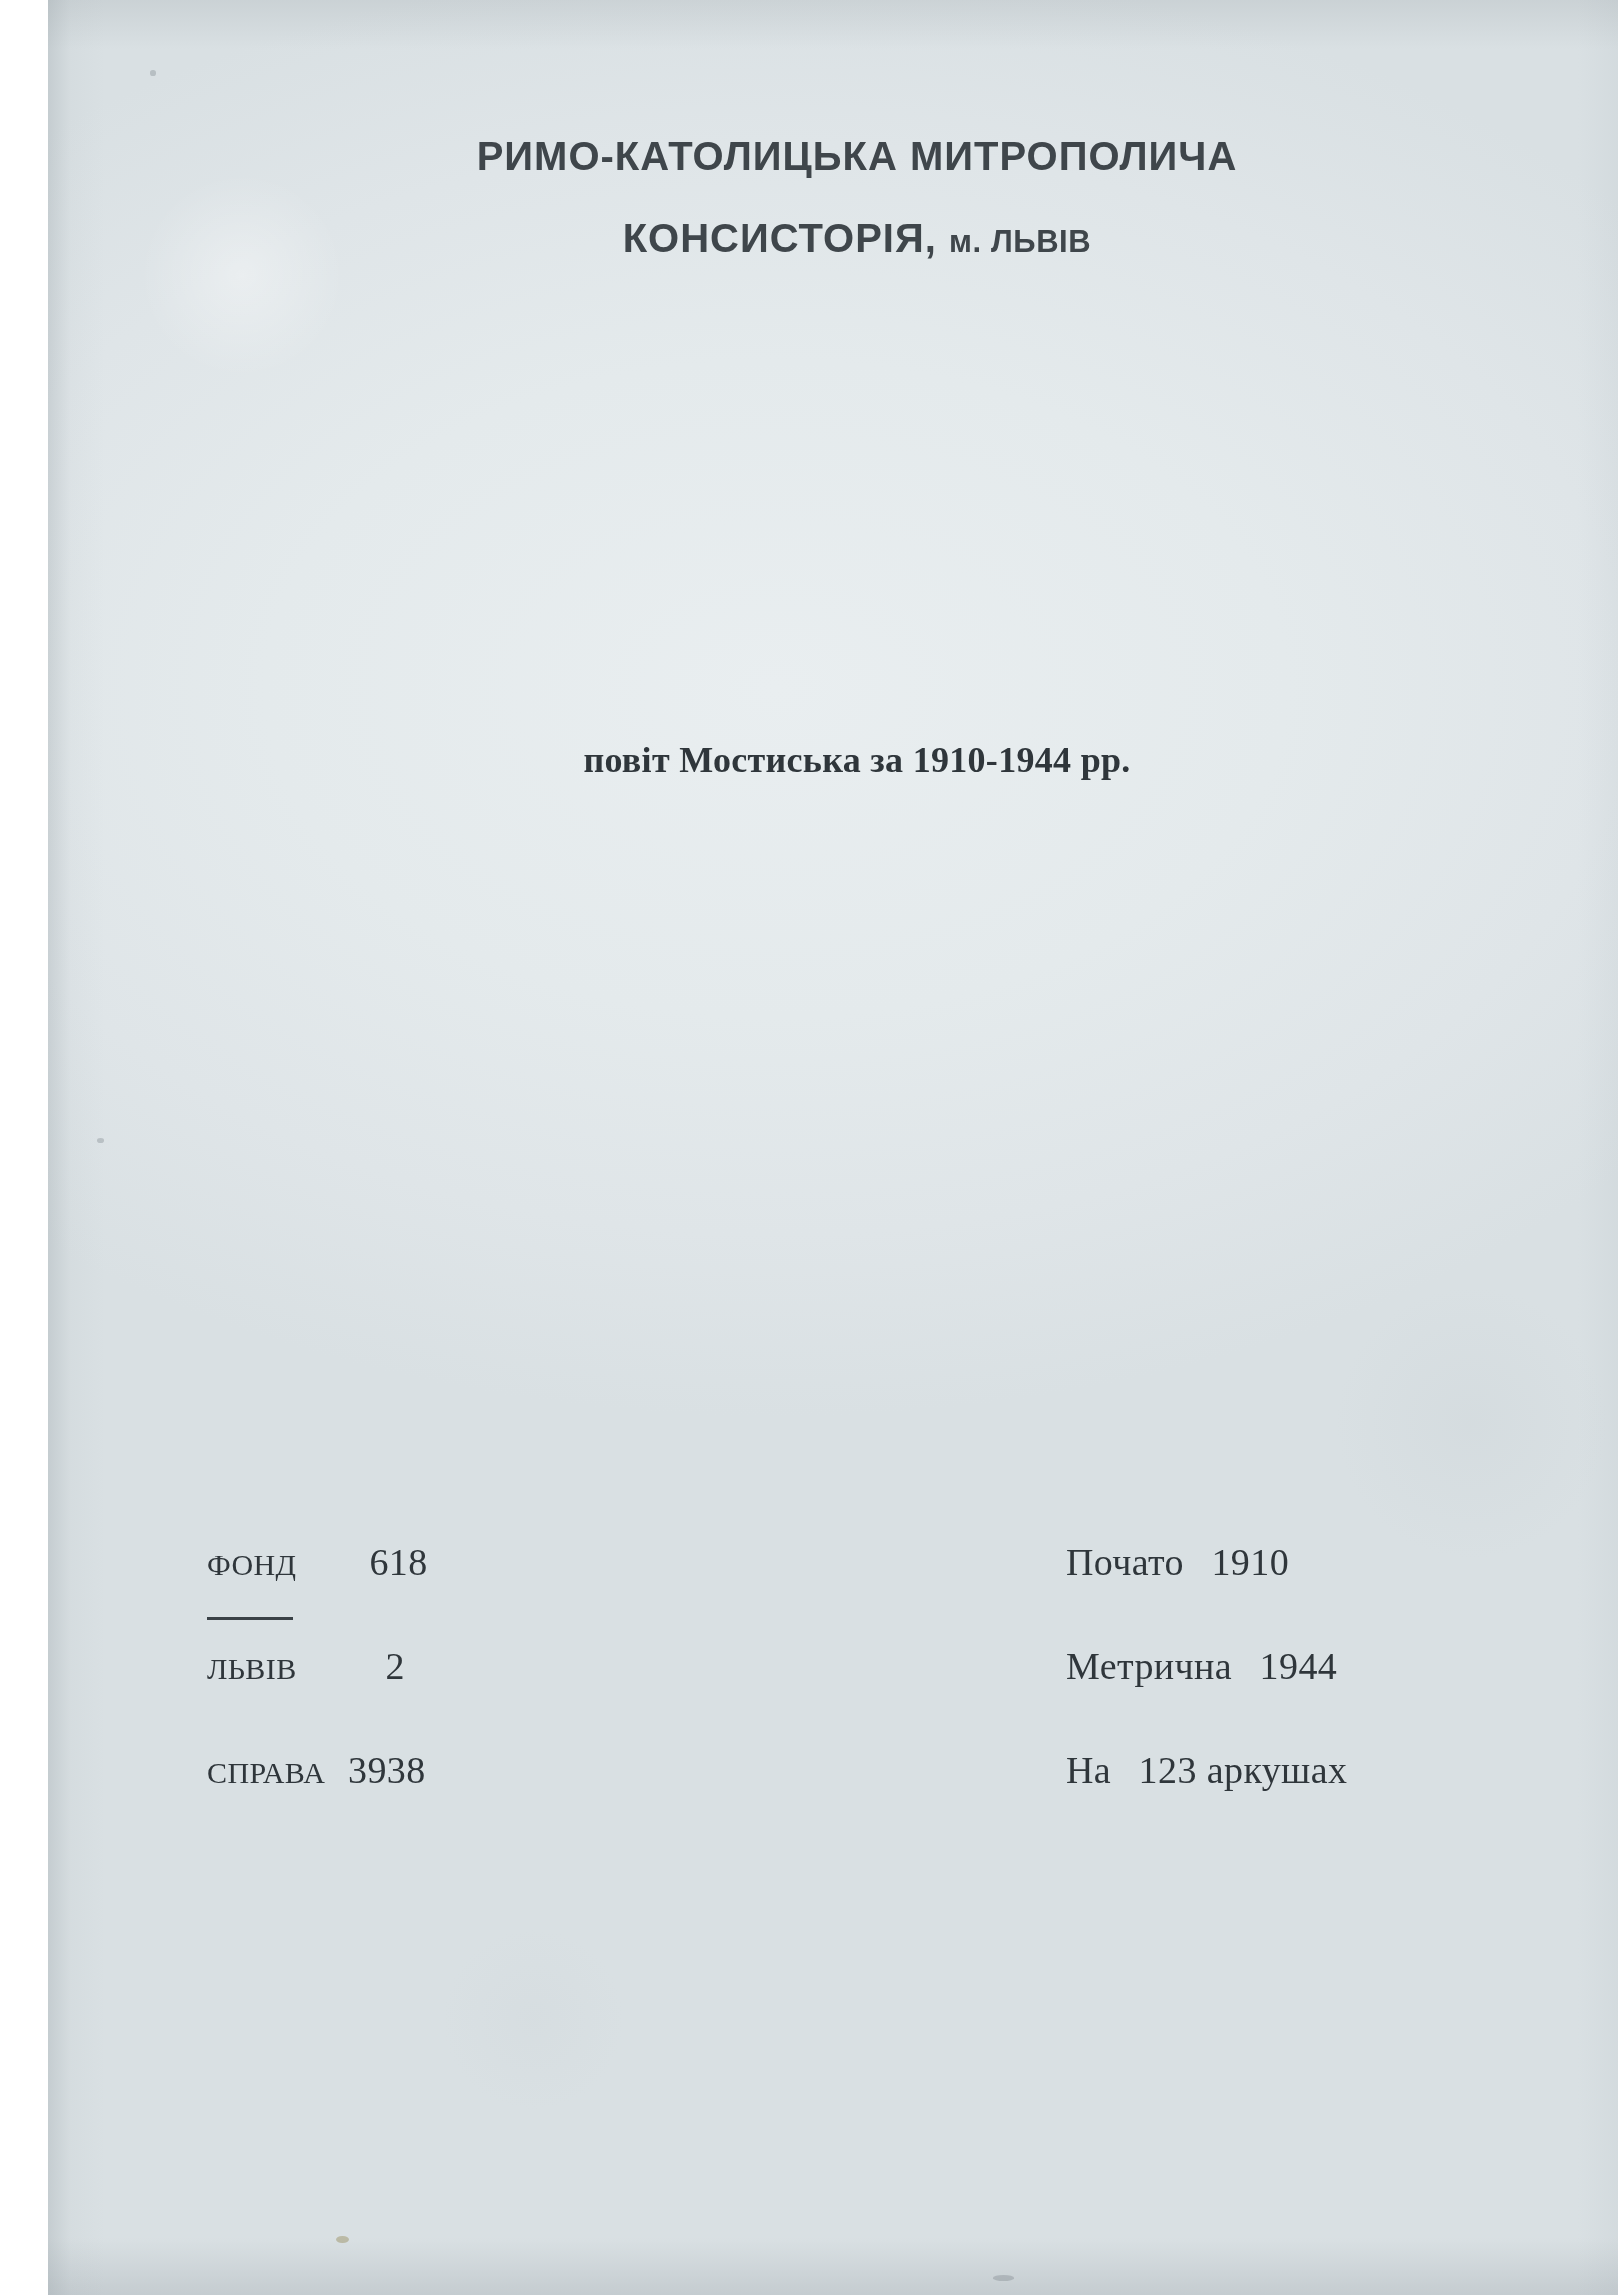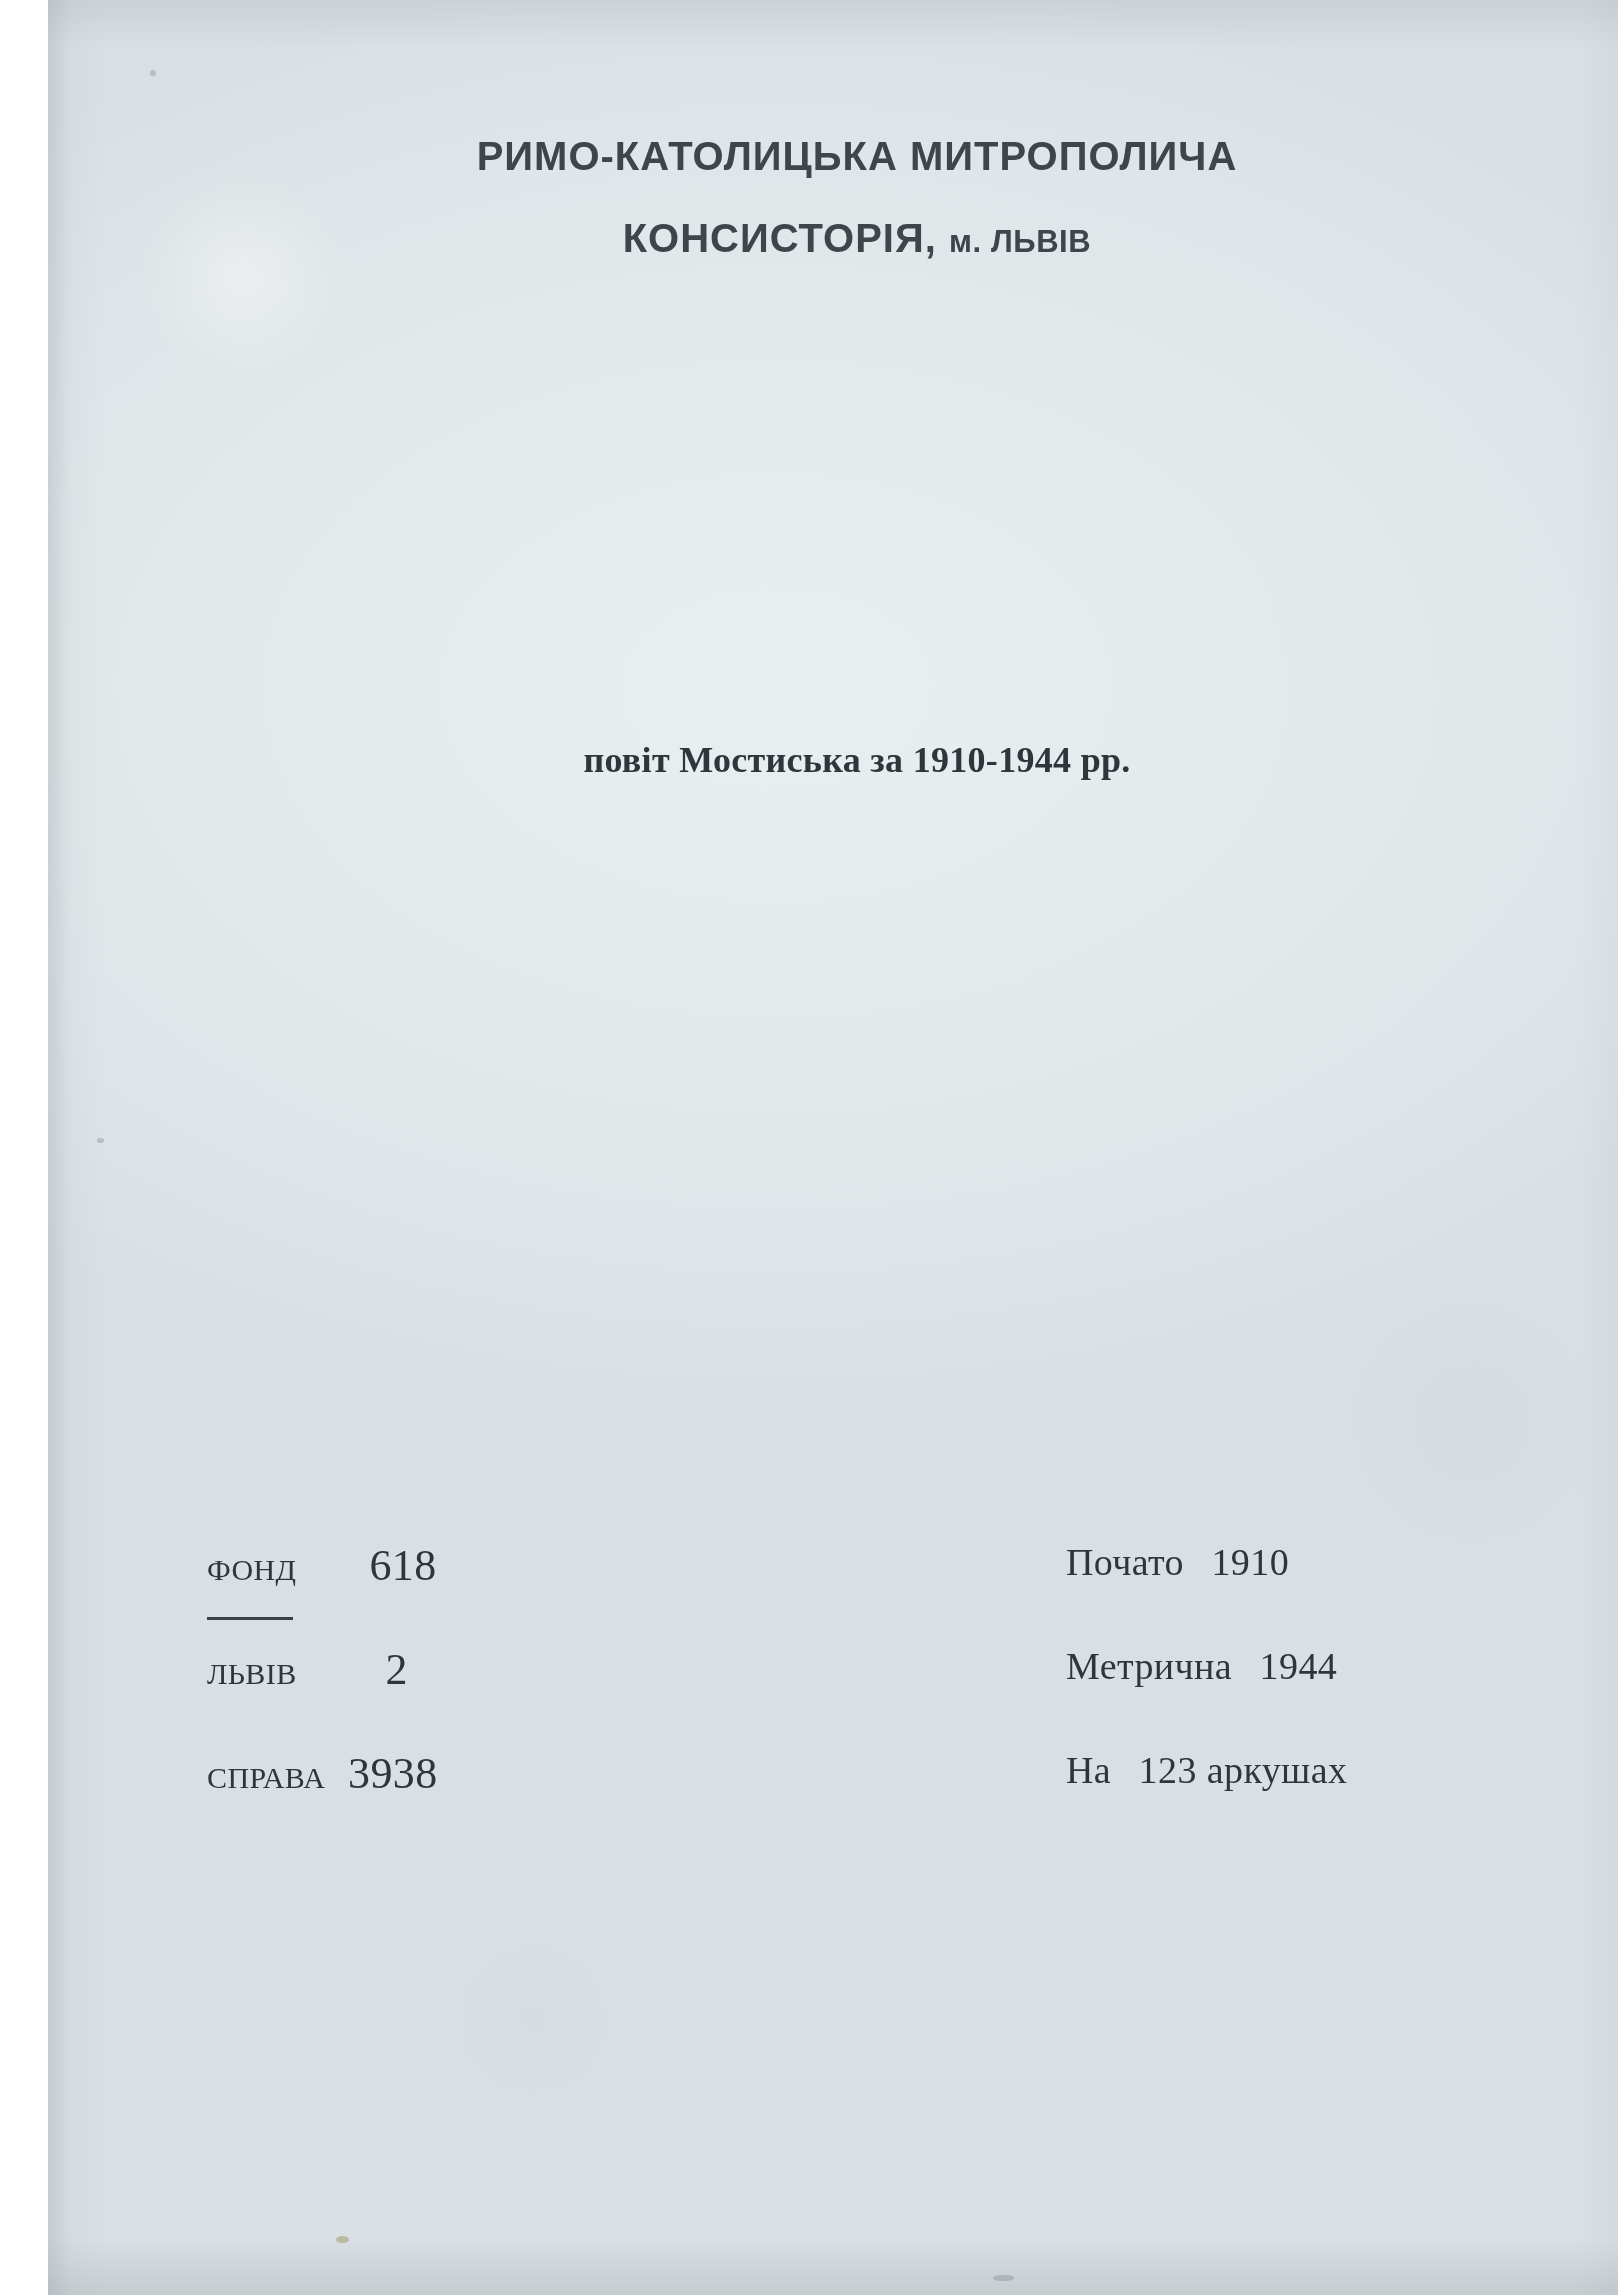--- a/index.html
+++ b/index.html
@@ -119,21 +119,21 @@
     align-items: baseline;
     white-space: nowrap;
   }
   .f-label {
     font-family: "Liberation Serif", serif;
     font-size: 30px;
     letter-spacing: 0.4px;
   }
   .f-value {
     font-family: "Liberation Serif", serif;
-    font-size: 44px;
+    font-size: 38px;
     letter-spacing: 0.4px;
     margin-left: 22.7px;
   }
   
   .f-left .f-value { min-width: 0; }
   .row-fond .f-value { margin-left: 73px; }
   .row-opys .f-value { margin-left: 89px; }
   .row-sprava .f-value { margin-left: 22.7px; }
 
   .f-right {

